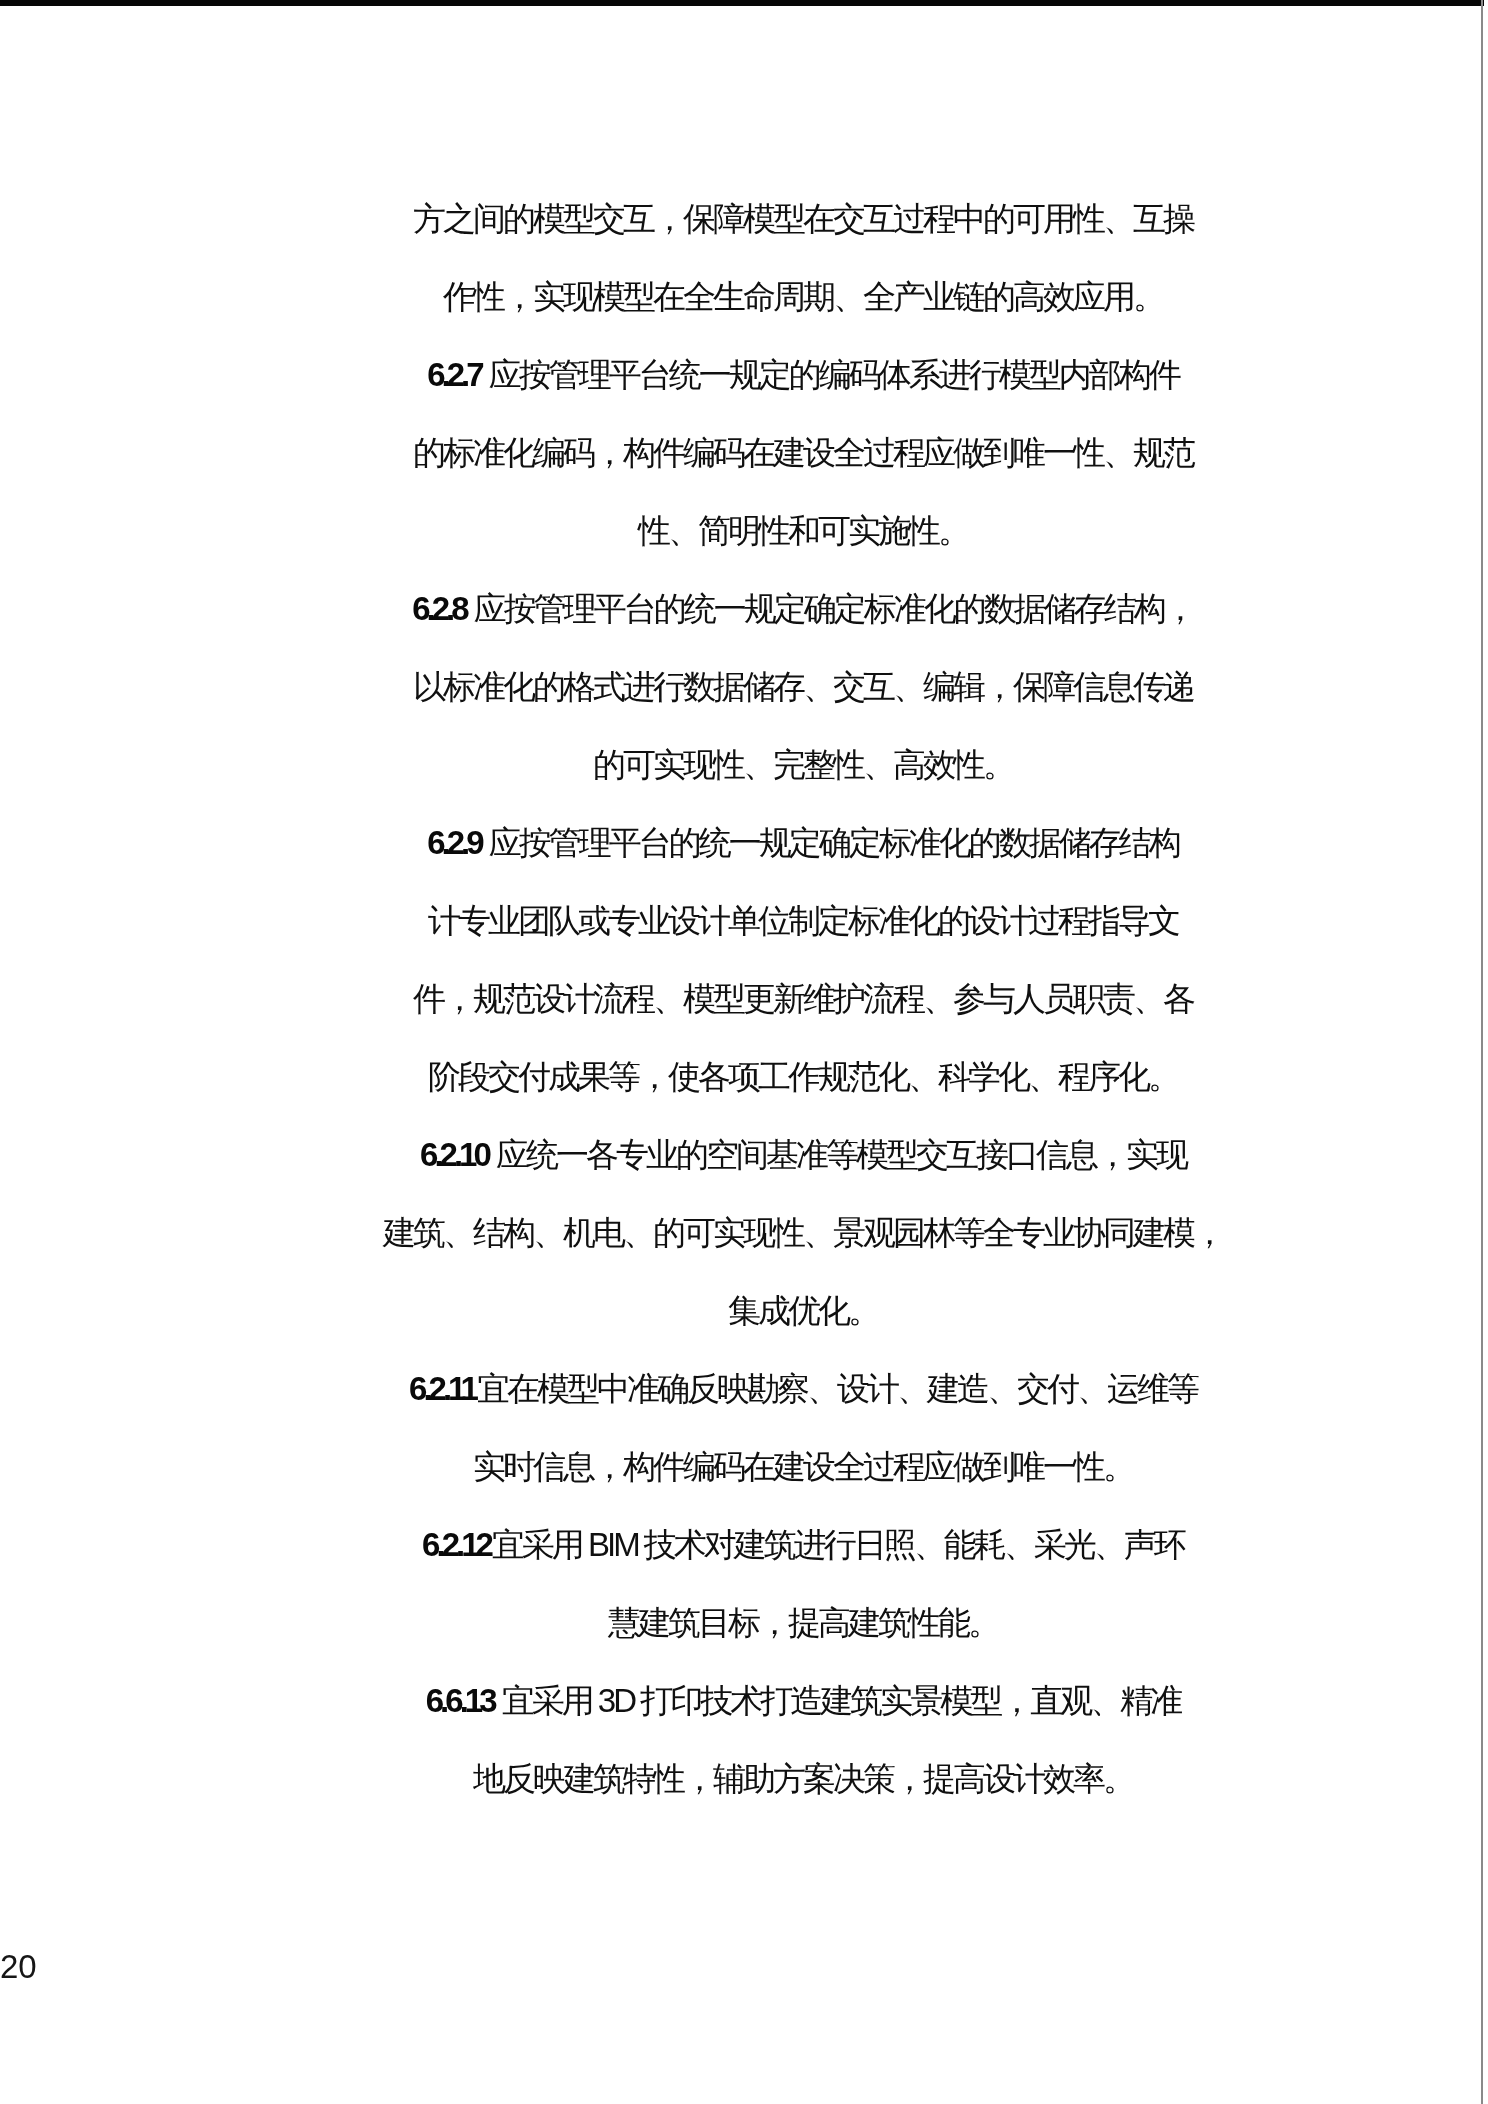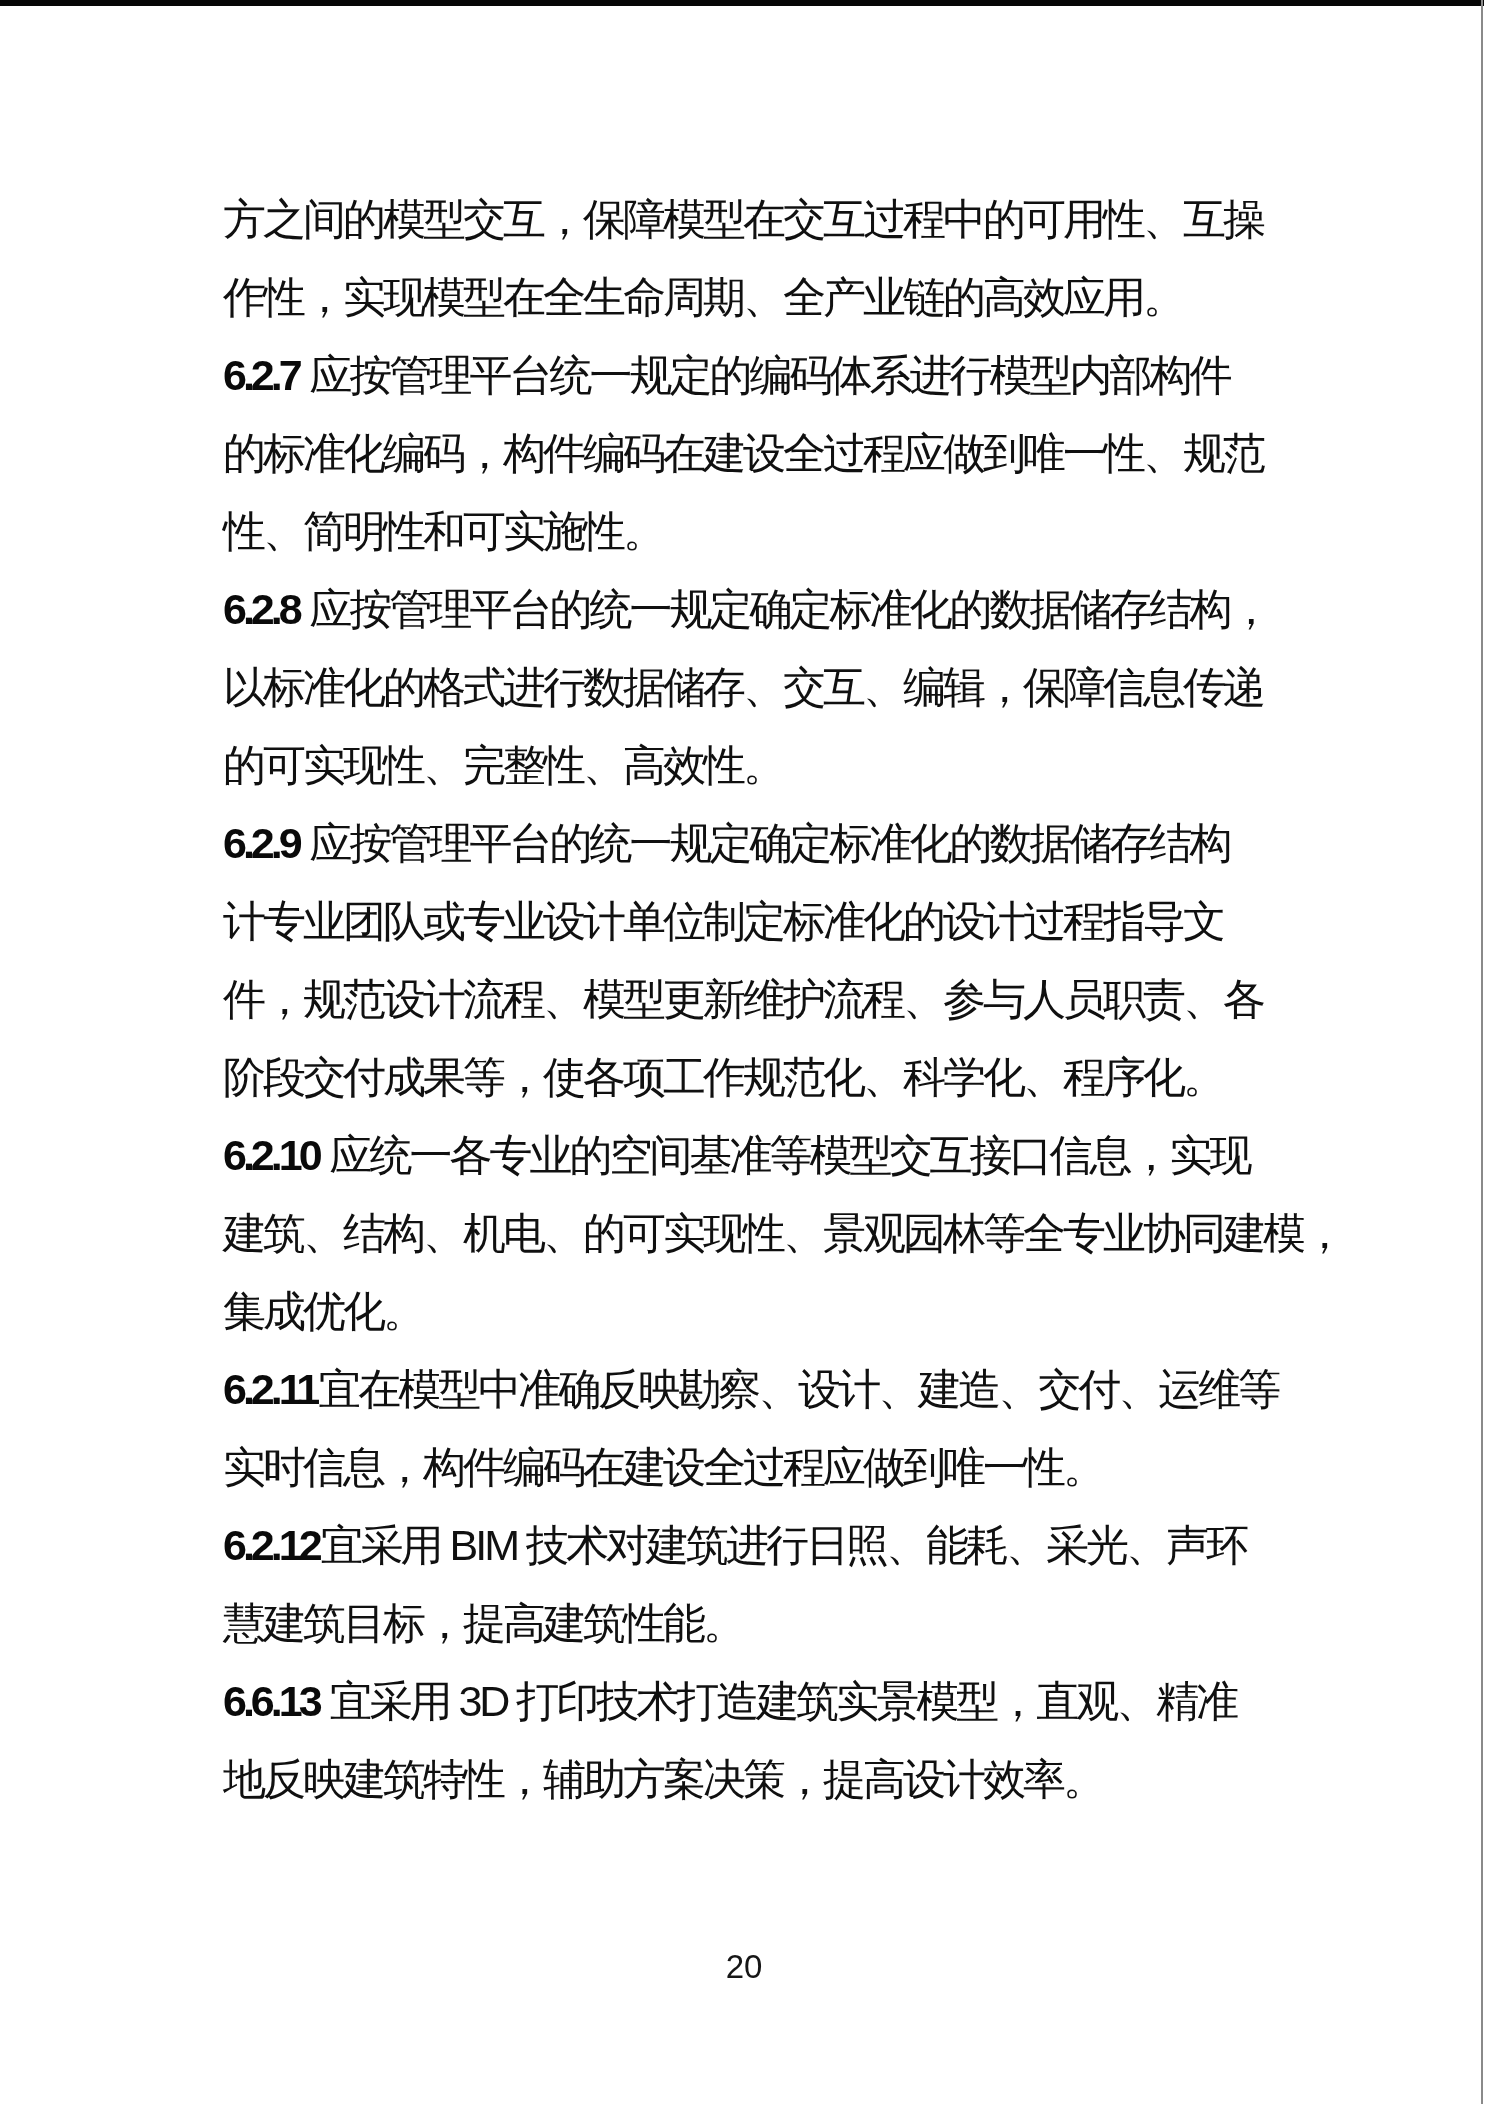--- a/index.html
+++ b/index.html
@@ -33,38 +33,38 @@
   }
   .doc-body {
     position: absolute;
     left: 223px;
     top: 180px;
     width: 1160px;
   }
   .text-line {
     height: 78px;
     line-height: 78px;
-    font-size: 43px;
+    font-size: 33px;
     letter-spacing: -3px;
     color: #101010;
     white-space: nowrap;
+    text-align: center;
   }
   .clause-num {
     font-weight: 700;
     letter-spacing: -4px;
     color: #0a0a0a;
     padding-right: 2px;
     margin-top: 12px;
   }
   .page-number {
     position: absolute;
     left: 0;
     top: 1948px;
     width: 1488px;
-    text-align: center;
     font-size: 33px;
     letter-spacing: 0;
     color: #161616;
   }
 </style>
 </head>
 <body>
 
 <div class="page">
   <div class="top-bar"></div>

